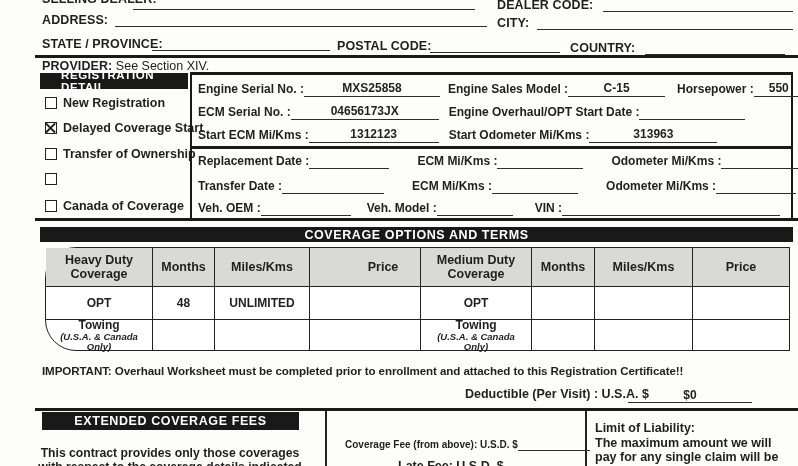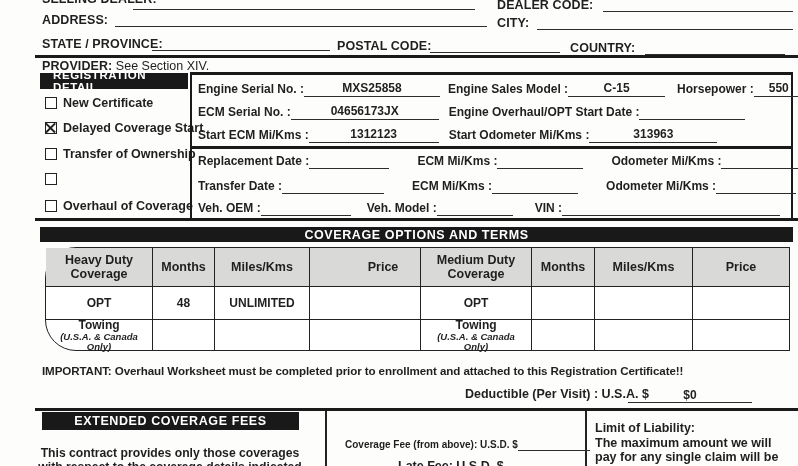--- a/index.html
+++ b/index.html
@@ -55,40 +55,40 @@
   <div class="abs lbl" style="left:570px;top:41px;">COUNTRY:</div>
   <div class="ln" style="left:645px;top:54px;width:140px;"></div>
 
   <div class="rule" style="left:35px;top:55px;width:763px;height:2.8px;"></div>
 
   <div class="abs" style="left:42px;top:59px;font-size:12.5px;">
     <span class="lbl">PROVIDER:</span>
     <span style="font-weight:500;">See Section XIV.</span>
   </div>
 
-  <div class="bar" style="left:40px;top:73px;width:148px;height:16px;font-size:11.5px;padding-left:13px;">REGISTRATION DETAIL</div>
+  <div class="bar" style="left:40px;top:73px;width:148px;height:16px;font-size:11.5px;padding-left:21px;">REGISTRATION DETAIL</div>
 
   <div class="cbrow" style="left:45px;top:96px;">
     <span class="cb"></span>
-    <span>New Certificate</span>
+    <span>New Registration</span>
   </div>
   <div class="cbrow" style="left:45px;top:121px;">
     <span class="cb checked"></span>
     <span>Delayed Coverage Start</span>
   </div>
   <div class="cbrow" style="left:45px;top:147px;">
     <span class="cb"></span>
     <span>Transfer of Ownership</span>
   </div>
   <div class="cbrow" style="left:45px;top:173px;">
     <span class="cb"></span>
   </div>
   <div class="cbrow" style="left:45px;top:199px;">
     <span class="cb"></span>
-    <span>Overhaul of Coverage</span>
+    <span>Canada of Coverage</span>
   </div>
 
   <div class="abs" style="left:190px;top:72px;width:603px;height:146px;border:2.6px solid #191919;border-top-width:3.2px;border-bottom:none;"></div>
 
   <div class="frow" style="left:198px;top:80px;">
     <span class="f">Engine Serial No. :</span>
     <span class="uline" style="width:136px;">MXS25858</span>
     <span class="f" style="margin-left:8px;">Engine Sales Model :</span>
     <span class="uline" style="width:97px;">C-15</span>
     <span class="f" style="margin-left:12px;">Horsepower :</span>

